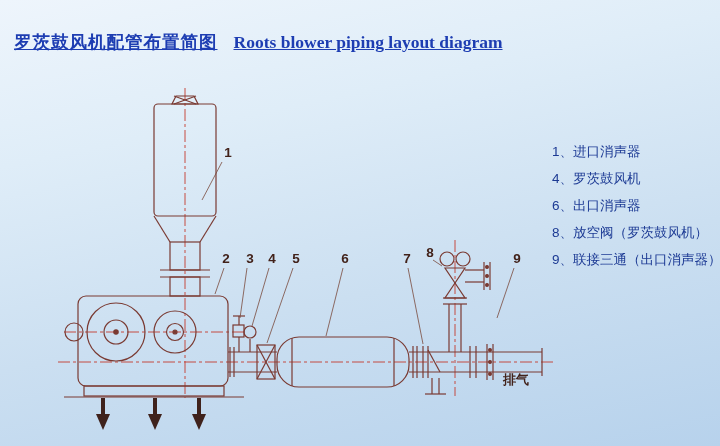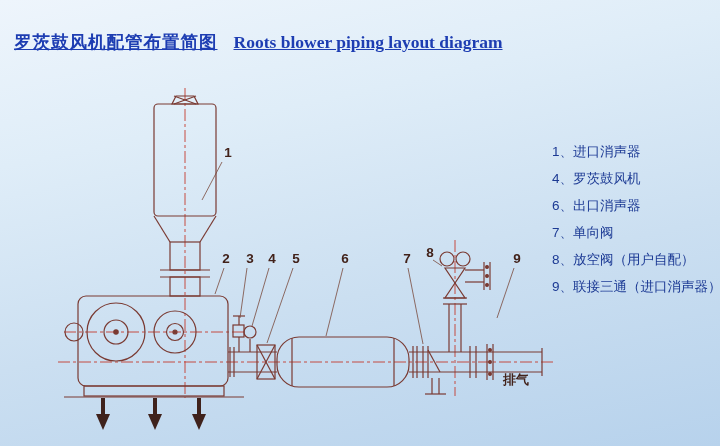--- a/index.html
+++ b/index.html
@@ -180,18 +180,17 @@
       <text x="430" y="257">8</text>
       <text x="517" y="263">9</text>
       <text x="503" y="384" text-anchor="start" font-size="13">排气</text>
     </g>
   </svg>
 
   <div class="legend">
     <div class="row"><span>1</span><span>、</span><span>进口消声器</span></div>
     <div class="row"><span>4</span><span>、</span><span>罗茨鼓风机</span></div>
     <div class="row"><span>6</span><span>、</span><span>出口消声器</span></div>
-    <div class="row"><span>7</span><span>、</span><span>单向阀</span></div>
-    <div class="row"><span>8</span><span>、</span><span>放空阀（用户自配）</span></div>
-    <div class="row"><span>9</span><span>、</span><span>联接三通（进口消声器）</span></div>
+    <div class="row"><span>8</span><span>、</span><span>放空阀（罗茨鼓风机）</span></div>
+    <div class="row"><span>9</span><span>、</span><span>联接三通（出口消声器）</span></div>
   </div>
 
 </div>
 
 </body></html>

